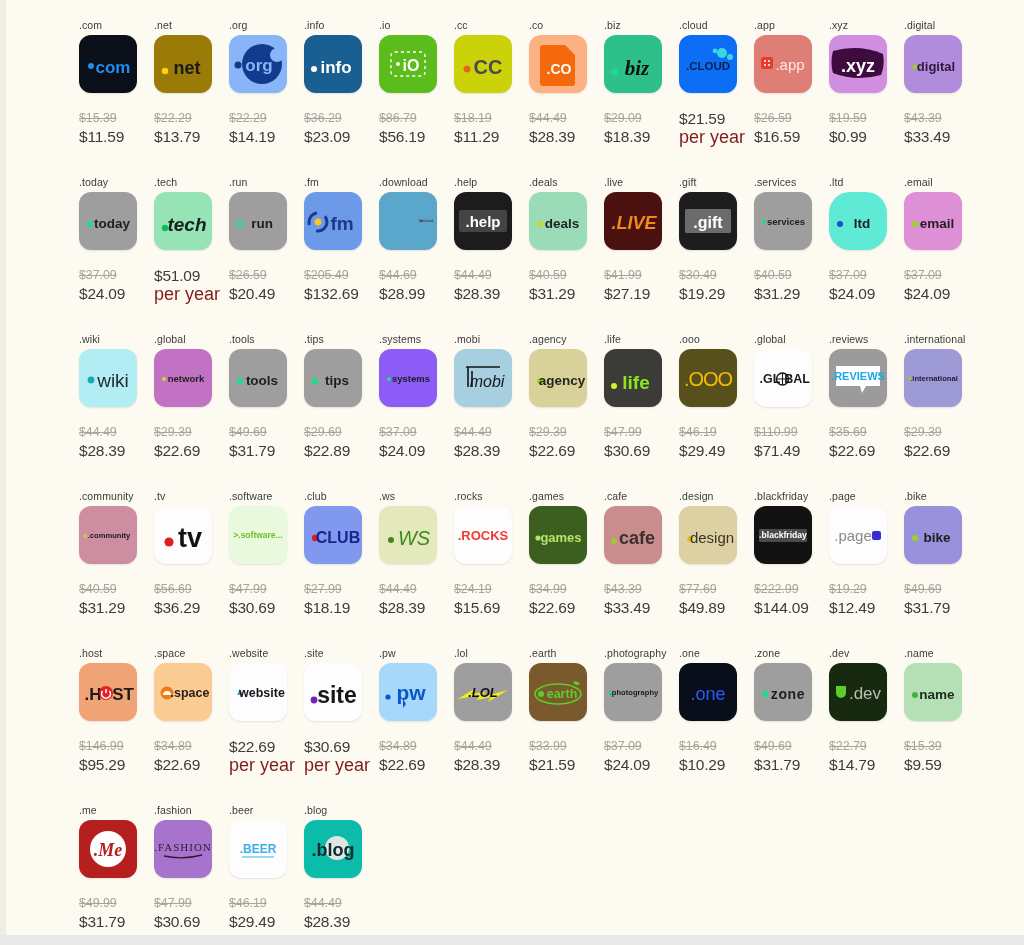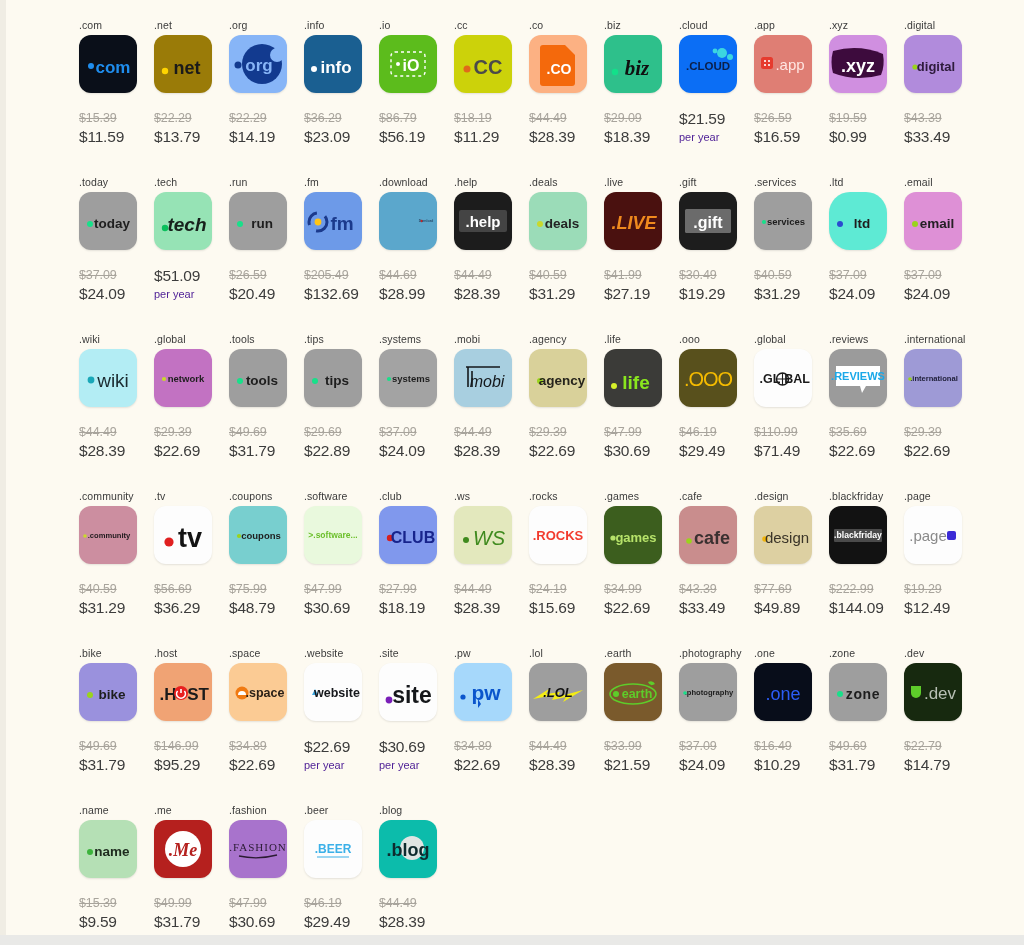--- a/index.html
+++ b/index.html
@@ -65,22 +65,22 @@
   }
   .new-price {
     font-size: 15.5px;
     color: #3c3c3c;
     font-weight: 400;
     height: 20px;
     line-height: 20px;
     letter-spacing: -0.2px;
   }
   .per-year {
-    font-size: 11px;
-    color: #4c1d95;
+    font-size: 18px;
+    color: #7f1d1d;
     height: 20px;
     line-height: 20px;
   }
   .big-price {
     font-size: 15.5px;
     color: #3c3c3c;
     height: 17px;
     line-height: 17px;
     letter-spacing: -0.2px;
   }
@@ -472,21 +472,21 @@
             <text x="33" y="36" font-family="Liberation Sans, sans-serif" font-size="13.5" fill="#1e1e1e" font-weight="700" text-anchor="middle">tips</text>
           </svg>
         </div>
         <div class="prices">
           <div class="old-price">$29.69</div>
           <div class="new-price">$22.89</div>
         </div>
       </div>
       <div class="cell">
         <div class="tld-name">.systems</div>
-        <div class="logo" style="background: #a3a3a3;">
+        <div class="logo" style="background: #8b5cf6;">
           <svg width="58" height="58" viewBox="0 0 58 58" xmlns="http://www.w3.org/2000/svg">
             <text x="32" y="33" font-family="Liberation Sans, sans-serif" font-size="9.5" fill="#1e1e1e" font-weight="700" text-anchor="middle">systems</text>
             <circle cx="10" cy="30" r="2.1" fill="#18e08a"></circle>
           </svg>
         </div>
         <div class="prices">
           <div class="old-price">$37.09</div>
           <div class="new-price">$24.09</div>
         </div>
       </div>
@@ -599,33 +599,20 @@
         <div class="tld-name">.tv</div>
         <div class="logo" style="background: rgb(253, 253, 253);">
           <svg width="58" height="58" viewBox="0 0 58 58" xmlns="http://www.w3.org/2000/svg">
             <circle cx="15" cy="36" r="4.6" fill="#e02020"></circle>
             <text x="36" y="41" font-family="Liberation Sans, sans-serif" font-size="27" fill="#131313" font-weight="700" text-anchor="middle">tv</text>
           </svg>
         </div>
         <div class="prices">
           <div class="old-price">$56.69</div>
           <div class="new-price">$36.29</div>
-        </div>
-      </div>
-      <div class="cell">
-        <div class="tld-name">.coupons</div>
-        <div class="logo" style="background: rgb(120, 207, 207);">
-          <svg width="58" height="58" viewBox="0 0 58 58" xmlns="http://www.w3.org/2000/svg">
-            <text x="32" y="33" font-family="Liberation Sans, sans-serif" font-size="9.5" fill="#1e1e1e" font-weight="700" text-anchor="middle">coupons</text>
-            <circle cx="10" cy="30" r="2.1" fill="#9ad31c"></circle>
-          </svg>
-        </div>
-        <div class="prices">
-          <div class="old-price">$75.99</div>
-          <div class="new-price">$48.79</div>
         </div>
       </div>
       <div class="cell">
         <div class="tld-name">.software</div>
         <div class="logo" style="background: rgb(233, 249, 221);">
           <svg width="58" height="58" viewBox="0 0 58 58" xmlns="http://www.w3.org/2000/svg">
             <text x="29" y="32" font-family="Liberation Sans, sans-serif" font-size="8.5" fill="#6bbf2a" font-weight="700" text-anchor="middle">&gt;.software...</text>
           </svg>
         </div>
         <div class="prices">

